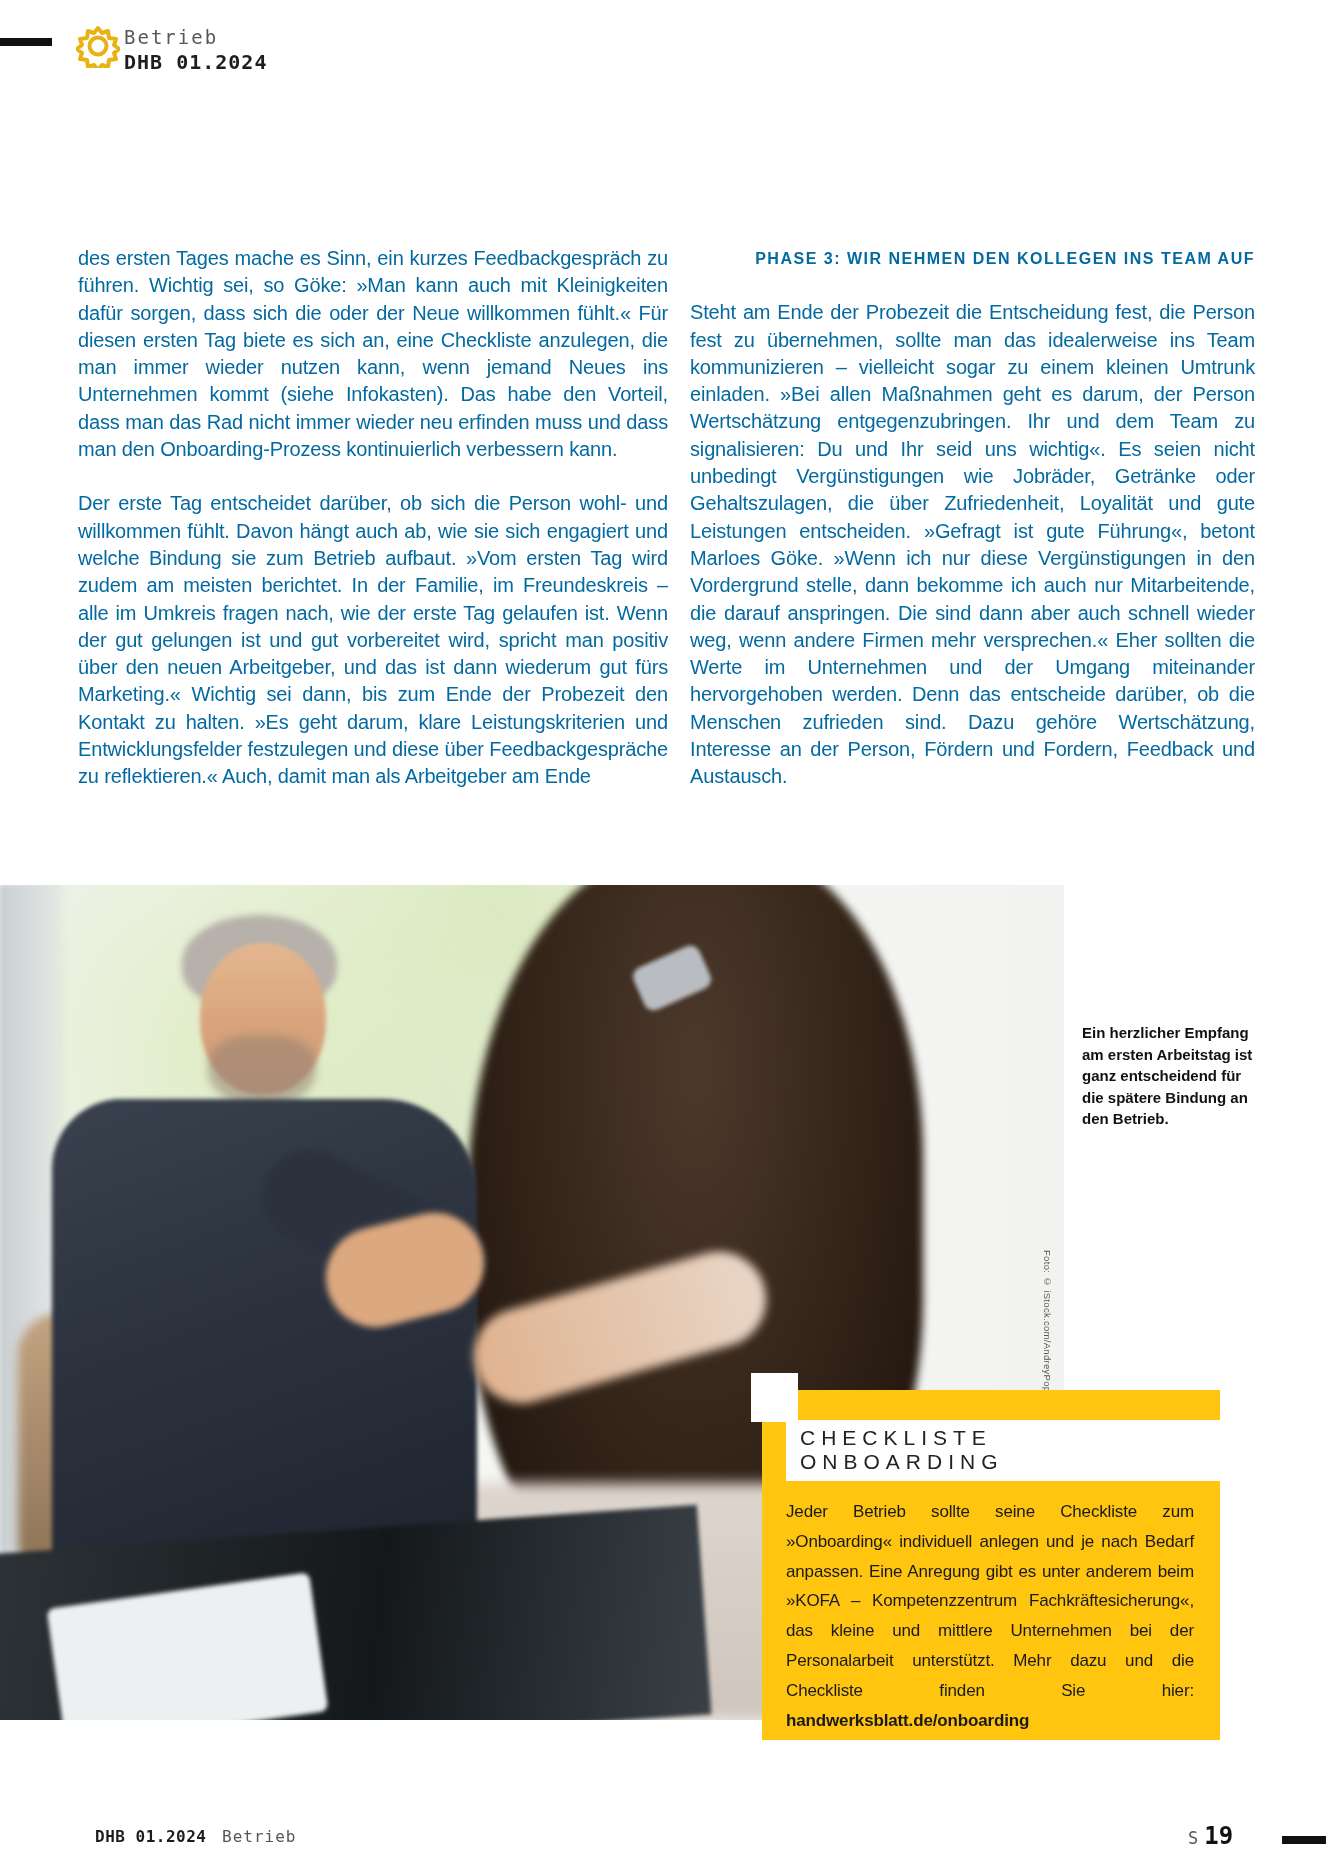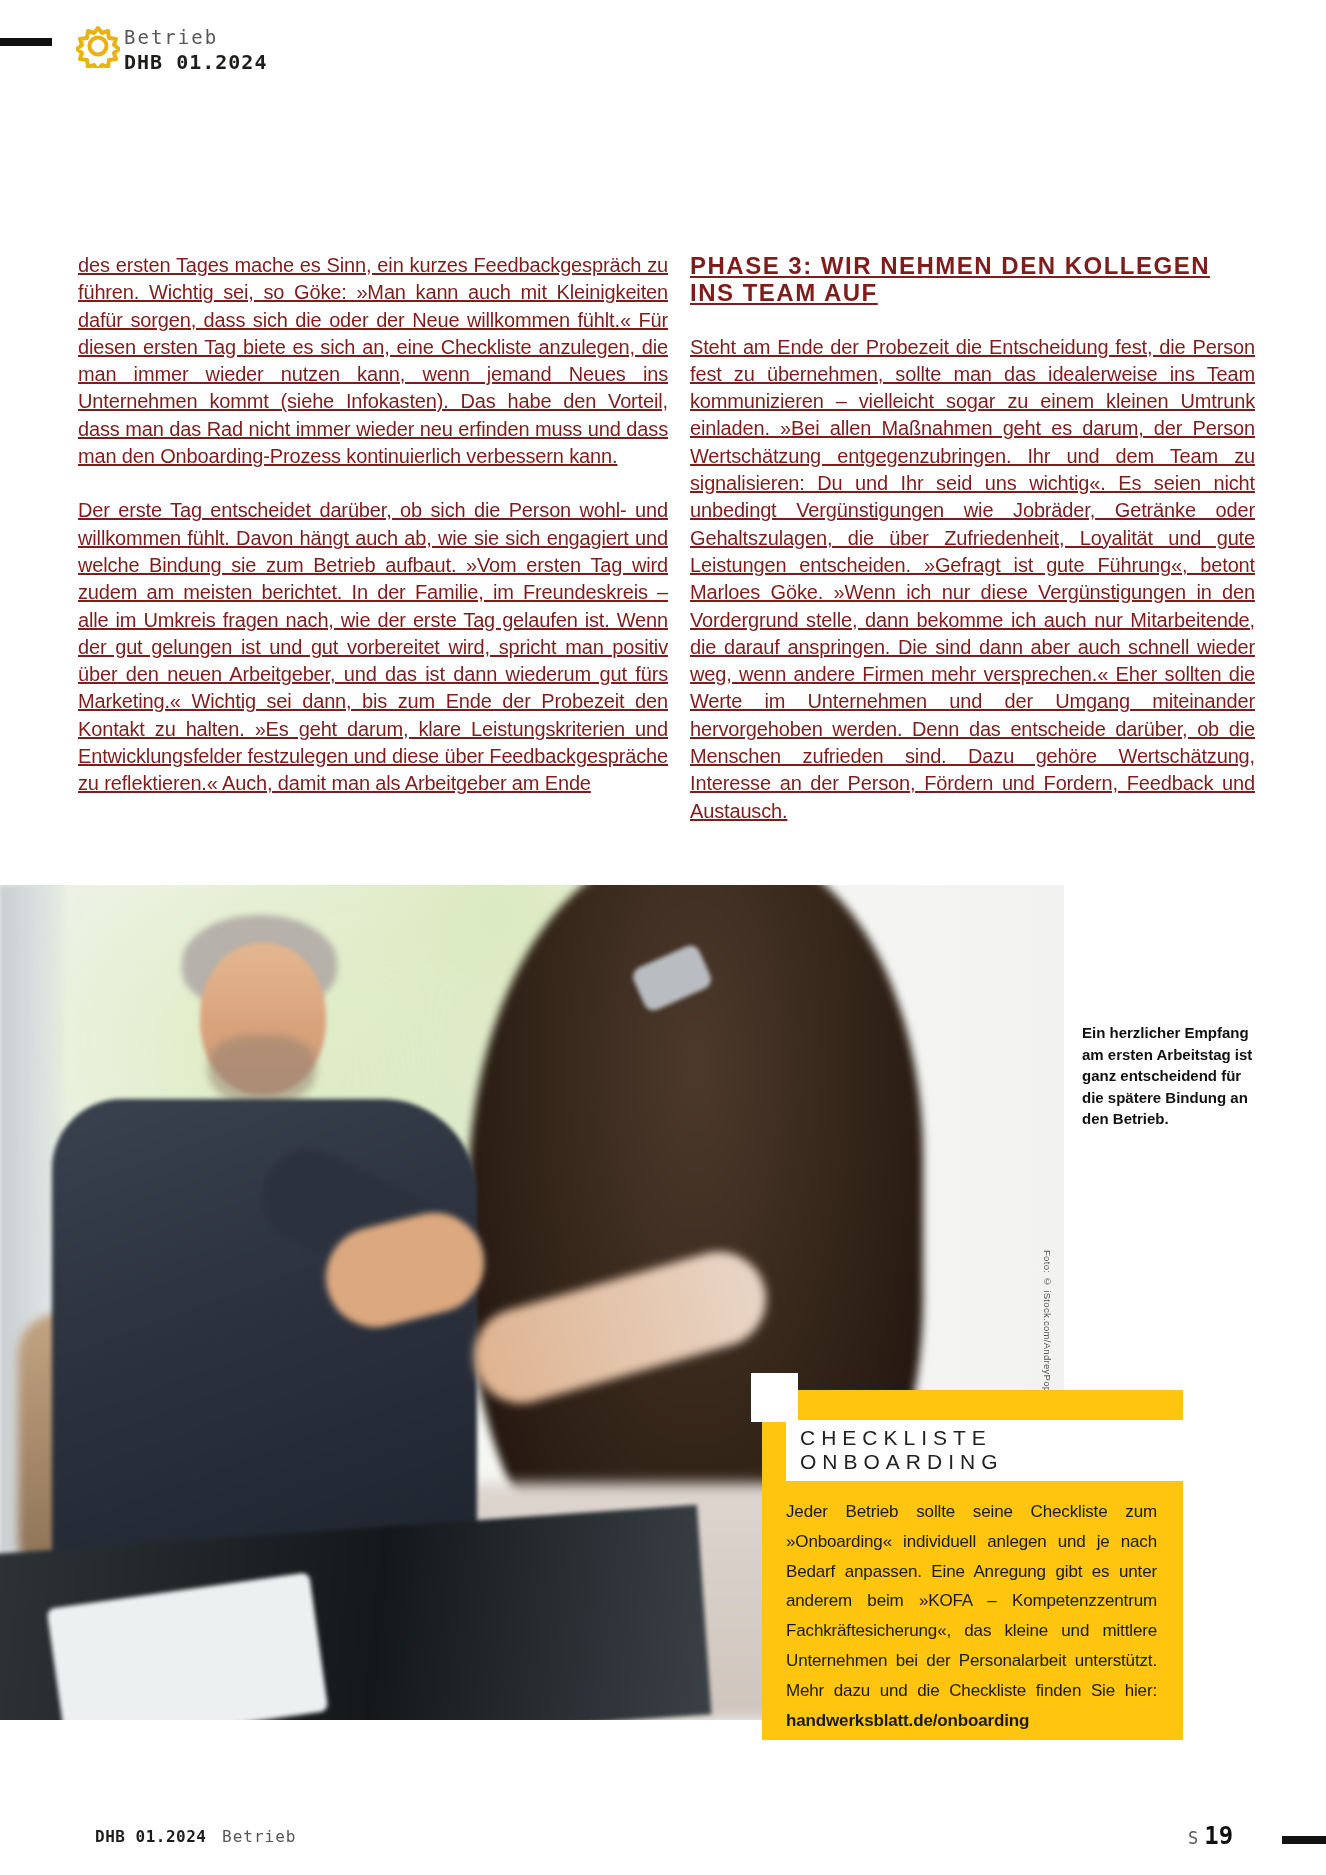--- a/index.html
+++ b/index.html
@@ -11,27 +11,27 @@
 
   
   .head-bar { position:absolute; left:0; top:38px; width:52px; height:8px; background:#111; }
   .gear { position:absolute; left:76px; top:24px; width:44px; height:44px; }
   .kicker { position:absolute; left:124px; top:26px; font-family:"DejaVu Sans Mono", monospace;
             font-size:19px; letter-spacing:2px; color:#575756; }
   .issue  { position:absolute; left:124px; top:50px; font-family:"DejaVu Sans Mono", monospace;
             font-size:20px; font-weight:bold; letter-spacing:1px; color:#1d1d1b; }
 
   
-  .col { position:absolute; top:252px; font-size:20px; line-height:27.3px;
-         text-align:justify; letter-spacing:-0.15px; color:#7f1d1d;text-decoration:underline; }
+  .col { position:absolute; top:245px; font-size:20px; line-height:27.3px;
+         text-align:justify; letter-spacing:-0.15px; color:#0369a1; }
   .col1 { left:78px;  width:590px; }
   .col2 { left:690px; width:565px; }
   .col p { margin-bottom:27px; }
   .col p:last-child { margin-bottom:0; }
-  .subhead { font-weight:bold; font-size:24px; letter-spacing:1.5px; text-align:left;
+  .subhead { font-weight:bold; font-size:16px; letter-spacing:1.5px; text-align:right;
              margin:0 0 1px 0; }
 
   
   .photo { position:absolute; left:0; top:885px; width:1064px; height:835px; overflow:hidden;
            background:linear-gradient(90deg,#e6eae9 0,#dde2e3 50px,#f1f4f0 70px,#f7f8f4 55%,#f2f3f1 100%); }
   .photo div { position:absolute; }
   .ph-left-frame { left:0; top:0; width:58px; height:835px;
         background:linear-gradient(90deg,#c9ced1,#e4e8e9); filter:blur(2px); }
   .ph-bokeh { left:50px; top:-60px; width:620px; height:480px; filter:blur(12px);
         background:radial-gradient(circle at 30% 45%, rgba(223,236,195,.95), rgba(243,246,233,0) 60%),
@@ -67,21 +67,21 @@
         background:#edf0f1; transform:rotate(-8deg); filter:blur(2px); }
 
   
   .caption { position:absolute; left:1082px; top:1022px; width:182px;
              font-size:15px; line-height:21.5px; font-weight:bold; color:#111; text-align:left; }
   .credit  { position:absolute; left:1042px; top:1250px; height:160px;
              writing-mode:vertical-rl; font-size:9.5px; color:#575756; letter-spacing:.3px; }
 
   
   .notch { position:absolute; left:751px; top:1373px; width:47px; height:49px; background:#ffffff; z-index:3; }
-  .infobox { position:absolute; left:762px; top:1390px; width:421px; height:350px;
+  .infobox { position:absolute; left:762px; top:1390px; width:458px; height:350px;
              background:#ffc50f; z-index:2; }
   .infobox-title { display:inline-block; margin:30px 0 16px 24px; padding:6px 14px 7px 14px;
              background:#ffffff; color:#222; font-size:21px; letter-spacing:6px; }
   .infobox-body { margin:0 26px 0 24px; font-size:17px; line-height:29.8px;
              text-align:justify; letter-spacing:-0.15px; color:#1a1a1a; }
   .infobox-link { font-weight:bold; }
 
   
   .foot-issue { position:absolute; left:95px; top:1827px; font-family:"DejaVu Sans Mono", monospace;
              font-size:16px; font-weight:bold; color:#1d1d1b; letter-spacing:.5px; }

